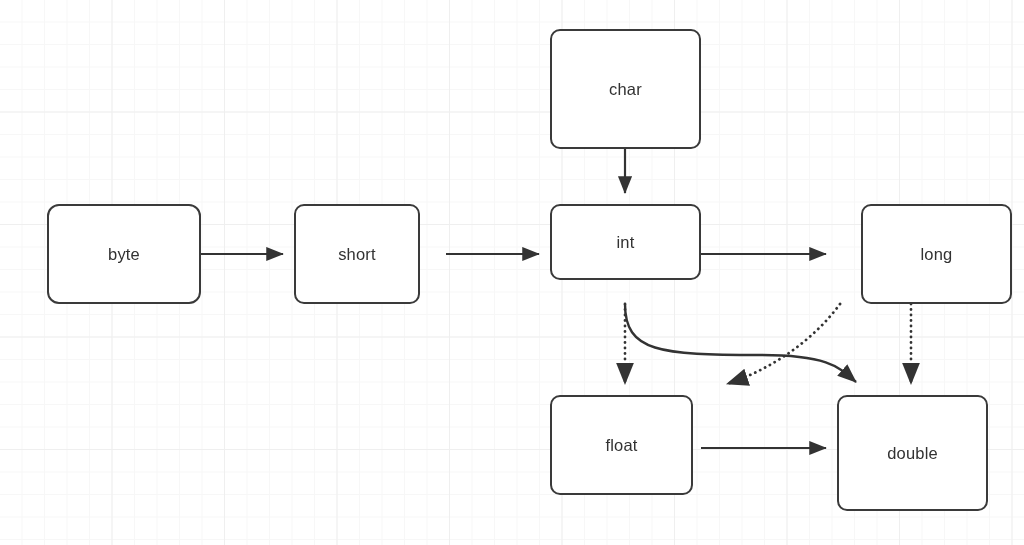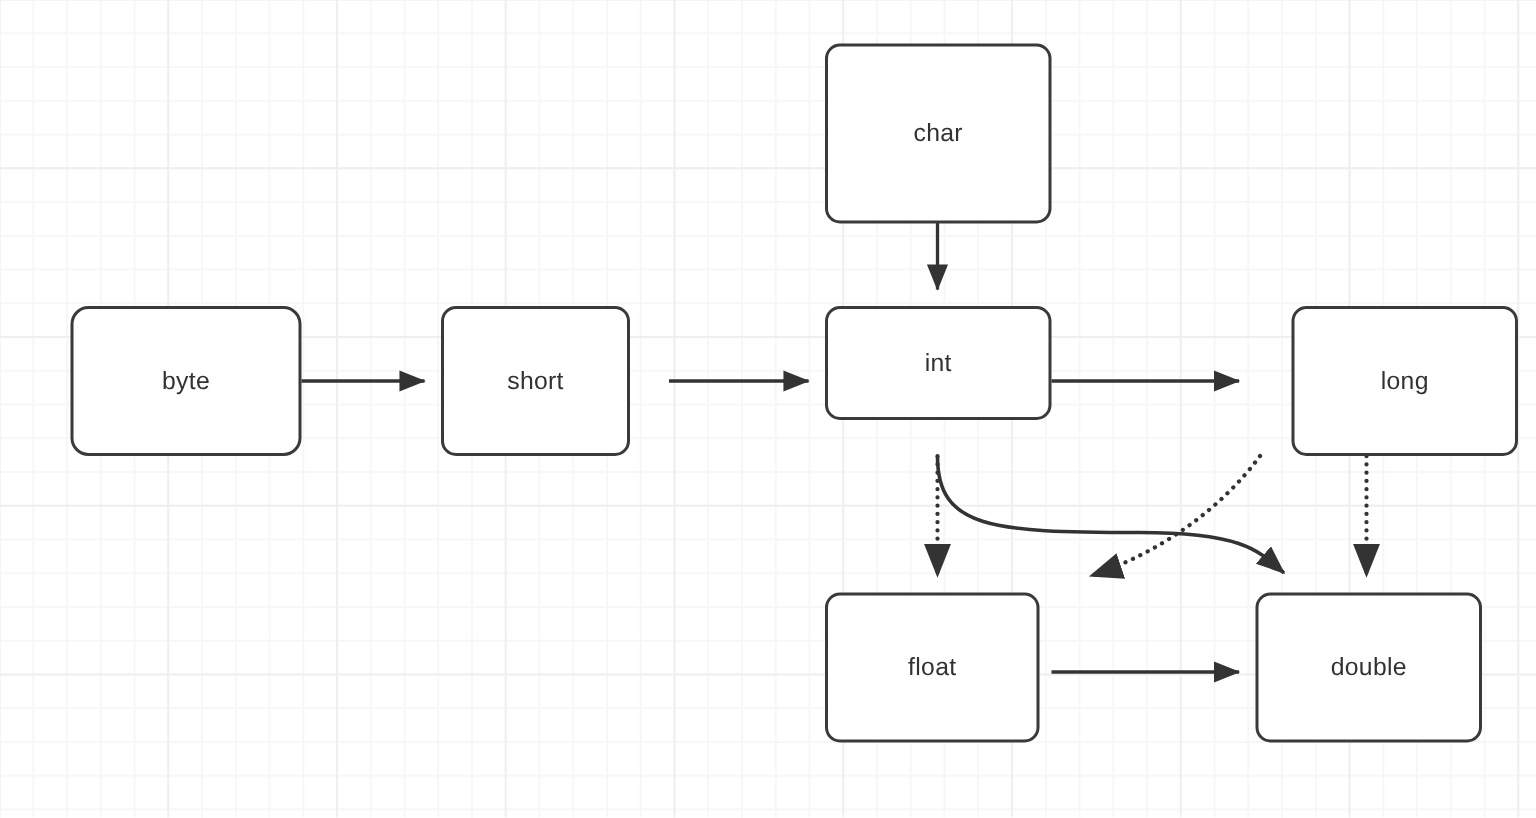--- a/index.html
+++ b/index.html
@@ -120,17 +120,17 @@
   </div>
 
   <div class="node rounded" style="left:837px; top:204px; width:151px; height:100px;margin-left:24px;">
     <span class="node-label">long</span>
   </div>
 
   <div class="node rounded" style="left:550px; top:395px; width:143px; height:100px;">
     <span class="node-label">float</span>
   </div>
 
-  <div class="node rounded" style="left:837px; top:395px; width:151px; height:100px;">
+  <div class="node rounded" style="left:837px; top:395px; width:151px; height:116px;">
     <span class="node-label">double</span>
   </div>
 
 </div>
 
 </body></html>

